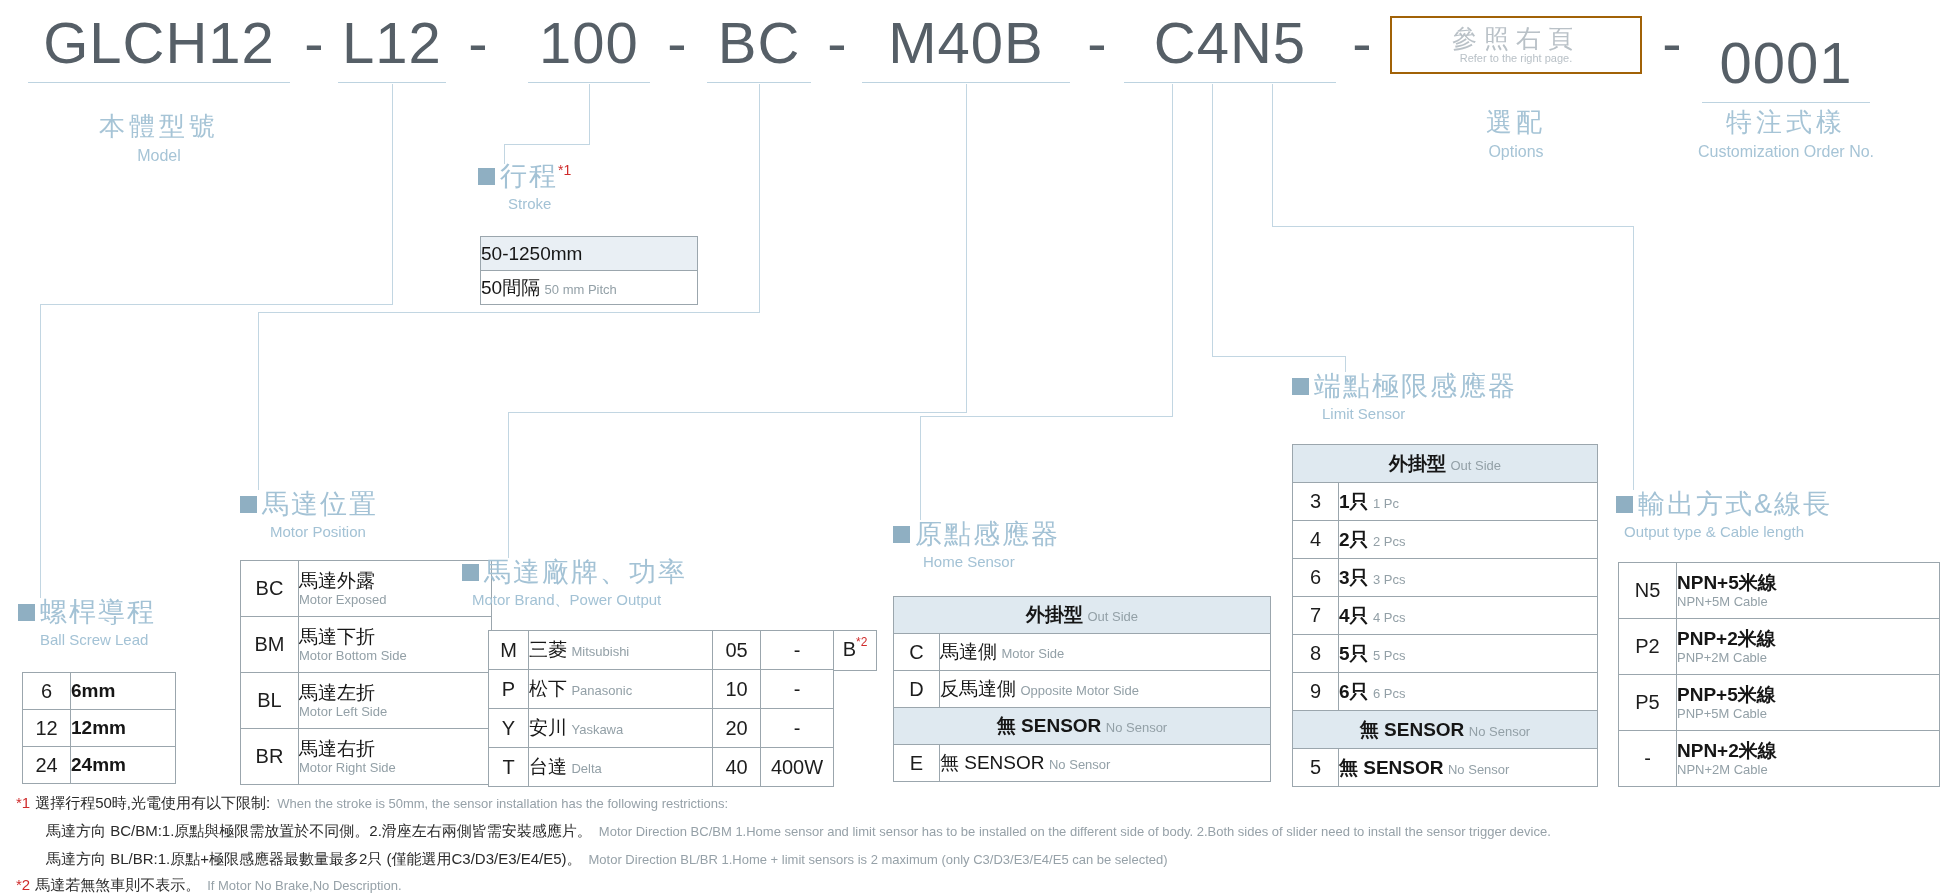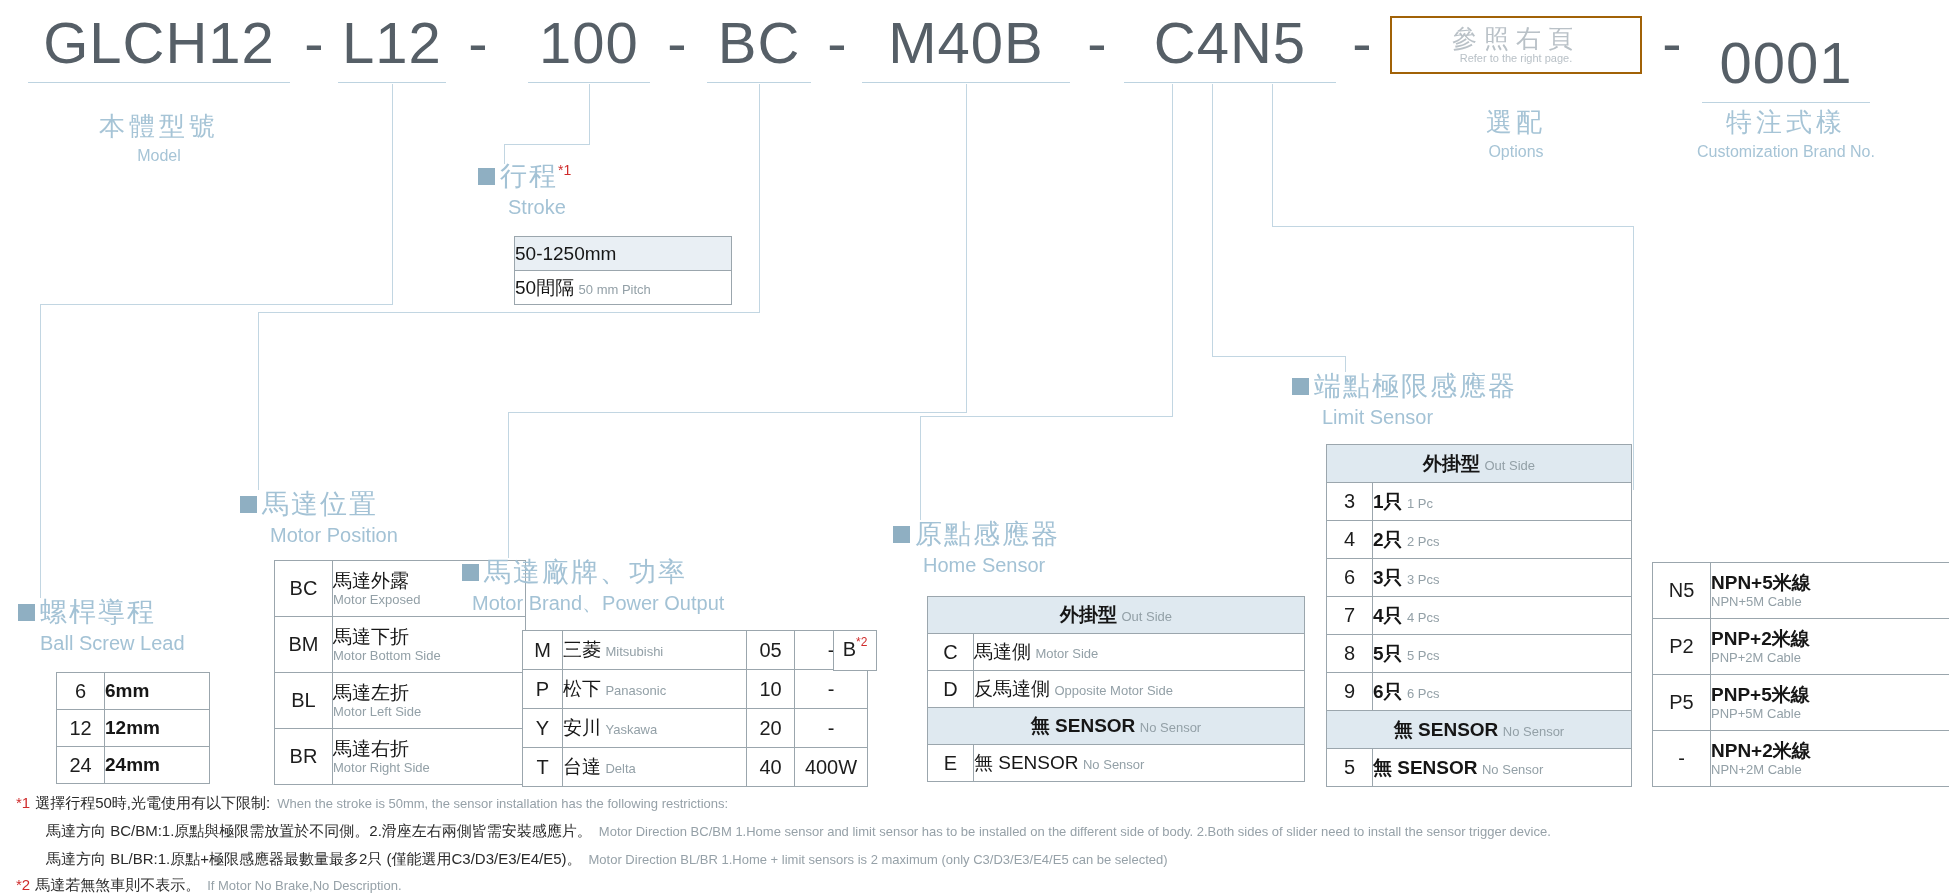--- a/index.html
+++ b/index.html
@@ -20,25 +20,25 @@
   .toplabel .zh { font-size:26px; letter-spacing:4px; line-height:1.1; }
   .toplabel .en { font-size:16px; margin-top:6px; line-height:1.1; }
 
   
   .line { position:absolute; background:#c2d6e2; }
 
   
   .sec-head { position:absolute; text-align:left; color:#a3c2d5; white-space:nowrap; }
   .sec-head .zh { font-size:27px; letter-spacing:2px; line-height:1.1; }
   .sec-head sup { color:#cf2b2b; font-size:14px; letter-spacing:0; }
-  .sec-head .en { font-size:20px; margin-top:4px; margin-left:30px; line-height:1.1; }
+  .sec-head .en { font-size:15px; margin-top:4px; margin-left:30px; line-height:1.1; }
   .bullet { display:inline-block; width:17px; height:17px; background:#8fafc2; margin-right:5px; }
 
   
-  table.spec { position:absolute; border-collapse:collapse; table-layout:fixed; background:#fff;margin-left:34px; }
+  table.spec { position:absolute; border-collapse:collapse; table-layout:fixed; background:#fff; }
   .spec td { border:1px solid #9ba6ad; padding:0; vertical-align:middle; }
   .cell-code { text-align:center; font-size:20px; color:#1d1d1d; }
   .cell-desc { padding-left:9px; }
   .zh-main { font-size:19px; color:#161616; }
   .zh-bold { font-weight:bold; }
   .en-sub { font-size:13px; color:#93a0a7; }
   .two-line .zh-main { display:block; line-height:1.2; }
   .two-line .en-sub { display:block; line-height:1.05; }
   .hdr { background:#dfe9f0; text-align:center; }
   .hdr-lite { background:#e9eff4; padding-left:9px; }
@@ -81,21 +81,21 @@
   <div class="toplabel" style="left:28px;top:112px;width:262px;">
     <div class="zh">本體型號</div>
     <div class="en">Model</div>
   </div>
   <div class="toplabel" style="left:1390px;top:108px;width:252px;">
     <div class="zh">選配</div>
     <div class="en">Options</div>
   </div>
   <div class="toplabel" style="left:1650px;top:108px;width:272px;">
     <div class="zh">特注式樣</div>
-    <div class="en">Customization Brand No.</div>
+    <div class="en">Customization Order No.</div>
   </div>
 
   <div class="line" style="left:392px;top:84px;width:1px;height:220px;"></div>
   <div class="line" style="left:40px;top:304px;width:353px;height:1px;"></div>
   <div class="line" style="left:40px;top:304px;width:1px;height:294px;"></div>
 
   <div class="line" style="left:589px;top:84px;width:1px;height:60px;"></div>
   <div class="line" style="left:504px;top:144px;width:86px;height:1px;"></div>
   <div class="line" style="left:504px;top:144px;width:1px;height:20px;"></div>
 
@@ -314,20 +314,24 @@
     <tr style="height:38px;">
           <td colspan="2" class="hdr"><span class="zh-main zh-bold">無 SENSOR</span> <span class="en-sub">No Sensor</span></td>
         </tr>
     <tr style="height:38px;">
           <td class="cell-code">5</td>
           <td class="cell-desc"><span class="zh-main zh-bold">無 SENSOR</span> <span class="en-sub">No Sensor</span></td>
         </tr>
   </tbody>
     </table>
 
+  <div class="sec-head" style="left:1616px;top:490px;">
+    <div class="zh"><span class="bullet"></span><span>輸出方式&amp;線長</span></div>
+    <div class="en" style="margin-left:8px;">Output type &amp; Cable length</div>
+  </div>
   <table class="spec" style="left:1618px;top:562px;width:322px;">
     <colgroup>
         <col style="width:58px">
         <col>
       </colgroup>
     <tbody>
         <tr style="height:56px;">
           <td class="cell-code">N5</td>
           <td class="cell-desc two-line">
             <span class="zh-main zh-bold">NPN+5米線</span>

